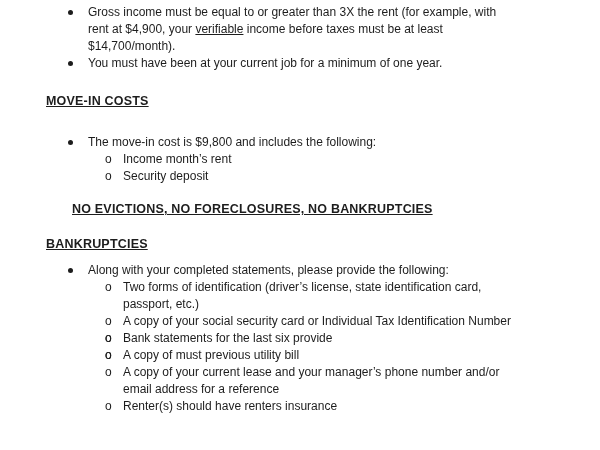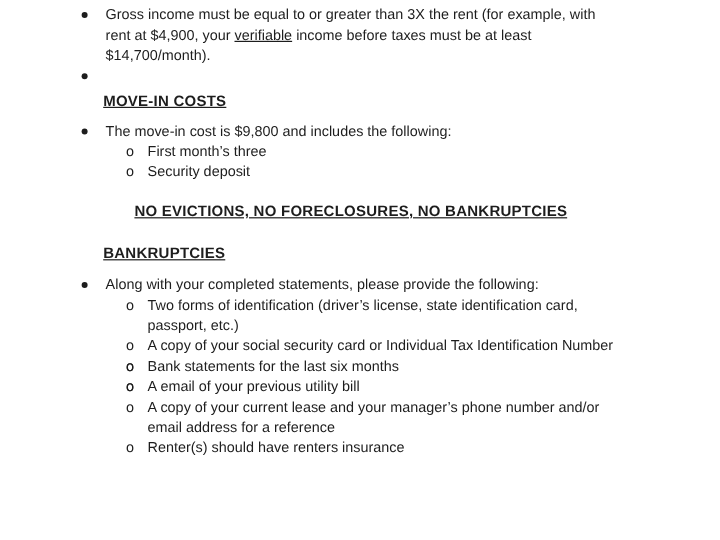--- a/index.html
+++ b/index.html
@@ -26,58 +26,58 @@
   .li2 { position: relative; padding-left: 77px; }
   .b2 { position: absolute; left: 59px; top: 0; }
 
   .txt { white-space: pre-line; }
 
   .h {
     font-weight: bold;
     font-size: 12.5px;
     text-decoration: underline;
     letter-spacing: 0.2px;
-    margin-left: 40px;
   }
   .h-movein   { margin-top: 21px; }
   .h-policies { margin-top: 16px; padding-left: 26px; }
   .h-docs     { margin-top: 18px; }
 
-  .mt-after-h  { margin-top: 8px; }
+  .mt-after-h  { margin-top: 24px; }
   .mt-after-h2 { margin-top: 9px; }
 
   .u { text-decoration: underline; }
 </style>
 </head>
 <body>
 
 <div class="doc">
 
   <div>
     <div class="li1">
       <span class="b1"></span>
       <span class="txt"><span>Gross income must be equal to or greater than 3X the rent (for example, with
 rent at $4,900, your </span><span class="u">verifiable</span><span> income before taxes must be at least
 $14,700/month).</span></span>
     </div>
     <div class="li1">
       <span class="b1"></span>
+      <span class="txt">You must have been at your current job for a minimum of one year.</span>
     </div>
   </div>
 
   <div class="h h-movein">MOVE-IN COSTS</div>
 
   <div class="mt-after-h">
     <div class="li1">
       <span class="b1"></span>
       <span class="txt">The move-in cost is $9,800 and includes the following:</span>
     </div>
     <div class="li2">
       <span class="b2">o</span>
-      <span class="txt">First month’s three</span>
+      <span class="txt">Income month’s rent</span>
     </div>
     <div class="li2">
       <span class="b2">o</span>
       <span class="txt">Security deposit</span>
     </div>
   </div>
 
   <div class="h h-policies">NO EVICTIONS, NO FORECLOSURES, NO BANKRUPTCIES</div>
 
   <div class="h h-docs">BANKRUPTCIES</div>
@@ -94,28 +94,28 @@
     </div>
     <div class="li2">
       <span class="b2">o</span>
       <span class="txt">A copy of your social security card or Individual Tax Identification Number</span>
     </div>
     <div class="li2">
       <span class="b2">o</span>
     </div>
     <div class="li2">
       <span class="b2">o</span>
-      <span class="txt">Bank statements for the last six months</span>
+      <span class="txt">Bank statements for the last six provide</span>
     </div>
     <div class="li2">
       <span class="b2">o</span>
     </div>
     <div class="li2">
       <span class="b2">o</span>
-      <span class="txt">A email of your previous utility bill</span>
+      <span class="txt">A copy of must previous utility bill</span>
     </div>
     <div class="li2">
       <span class="b2">o</span>
       <span class="txt">A copy of your current lease and your manager’s phone number and/or
 email address for a reference</span>
     </div>
     <div class="li2">
       <span class="b2">o</span>
       <span class="txt">Renter(s) should have renters insurance</span>
     </div>

